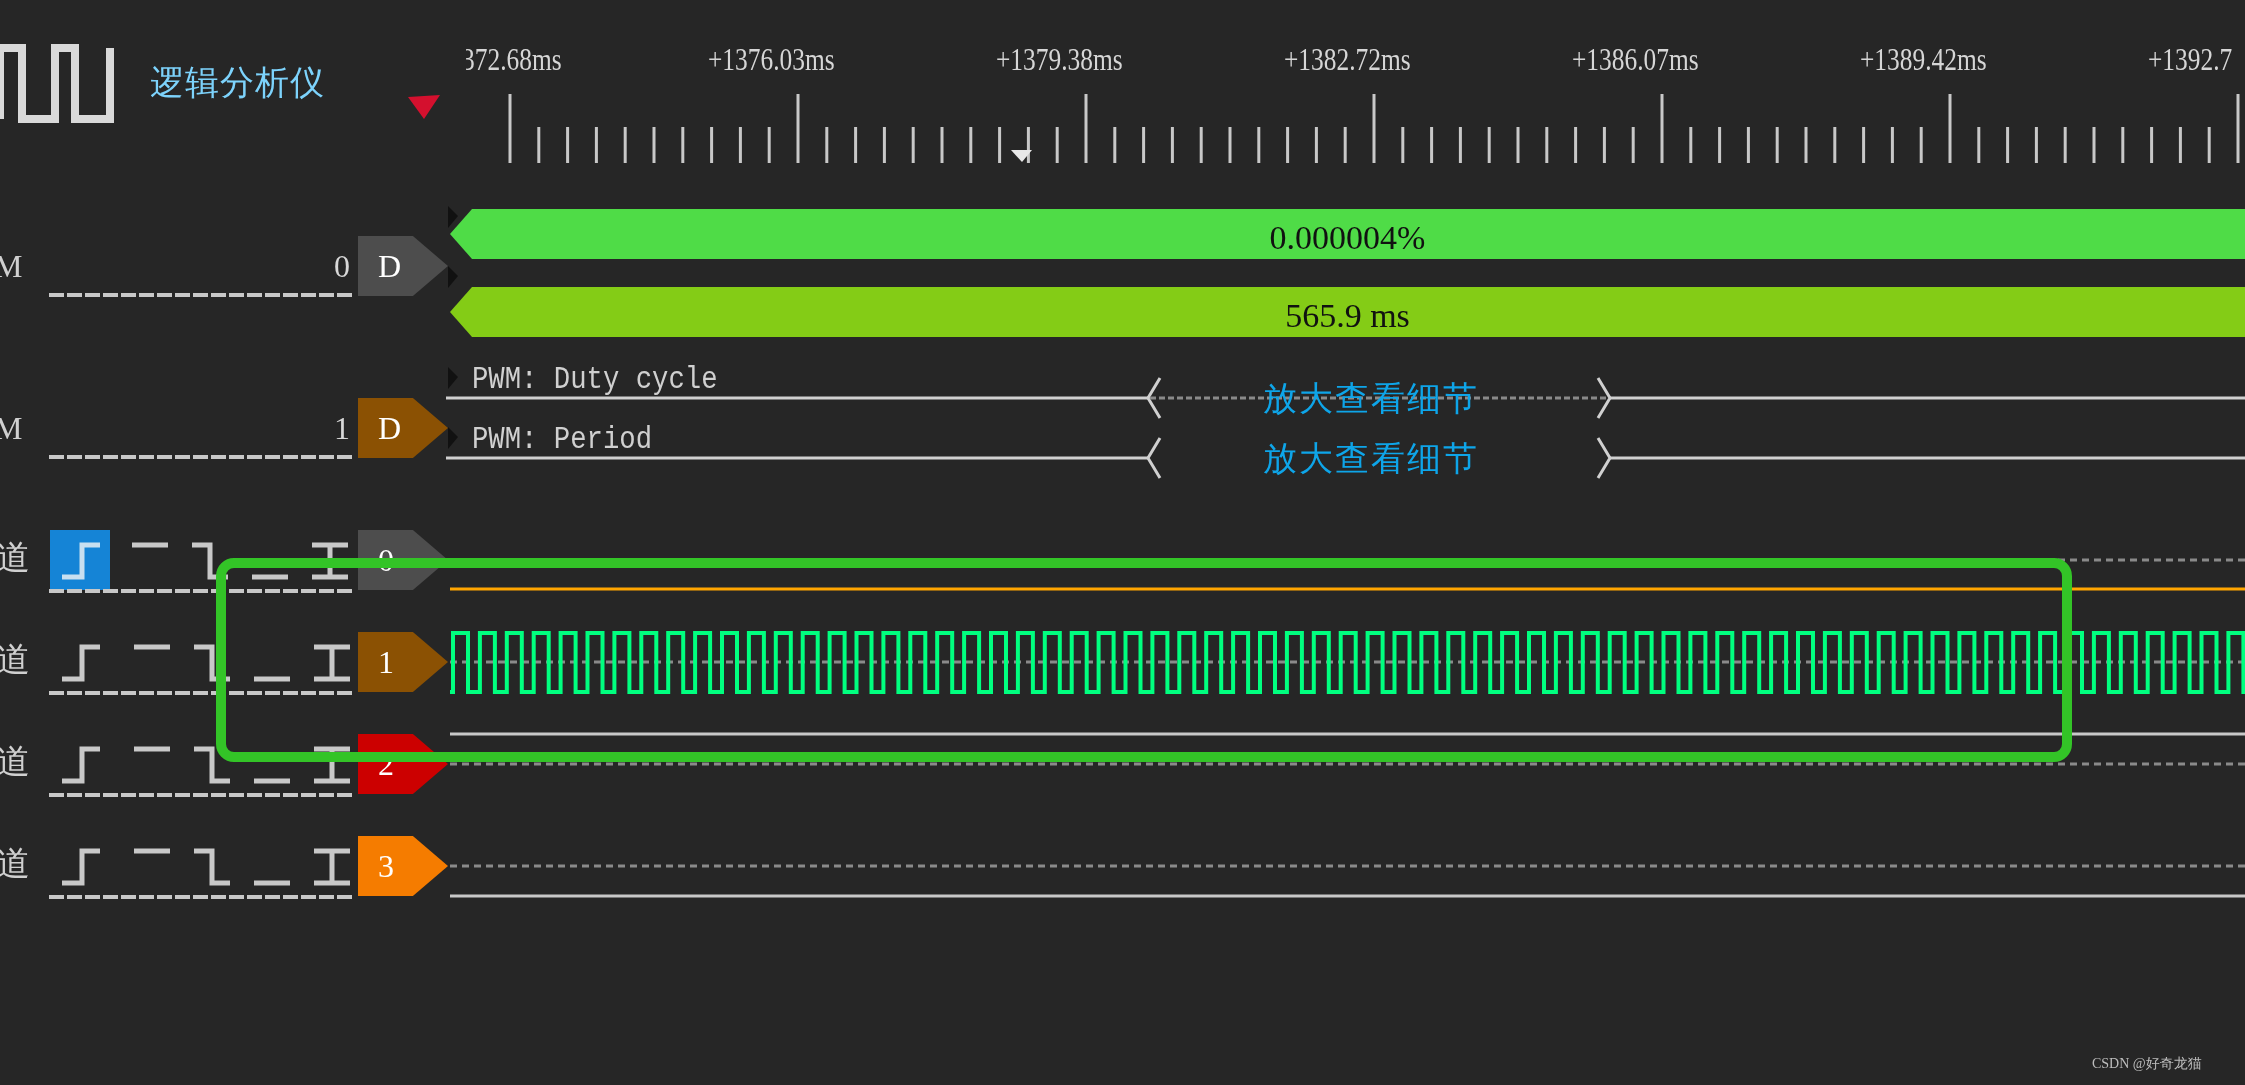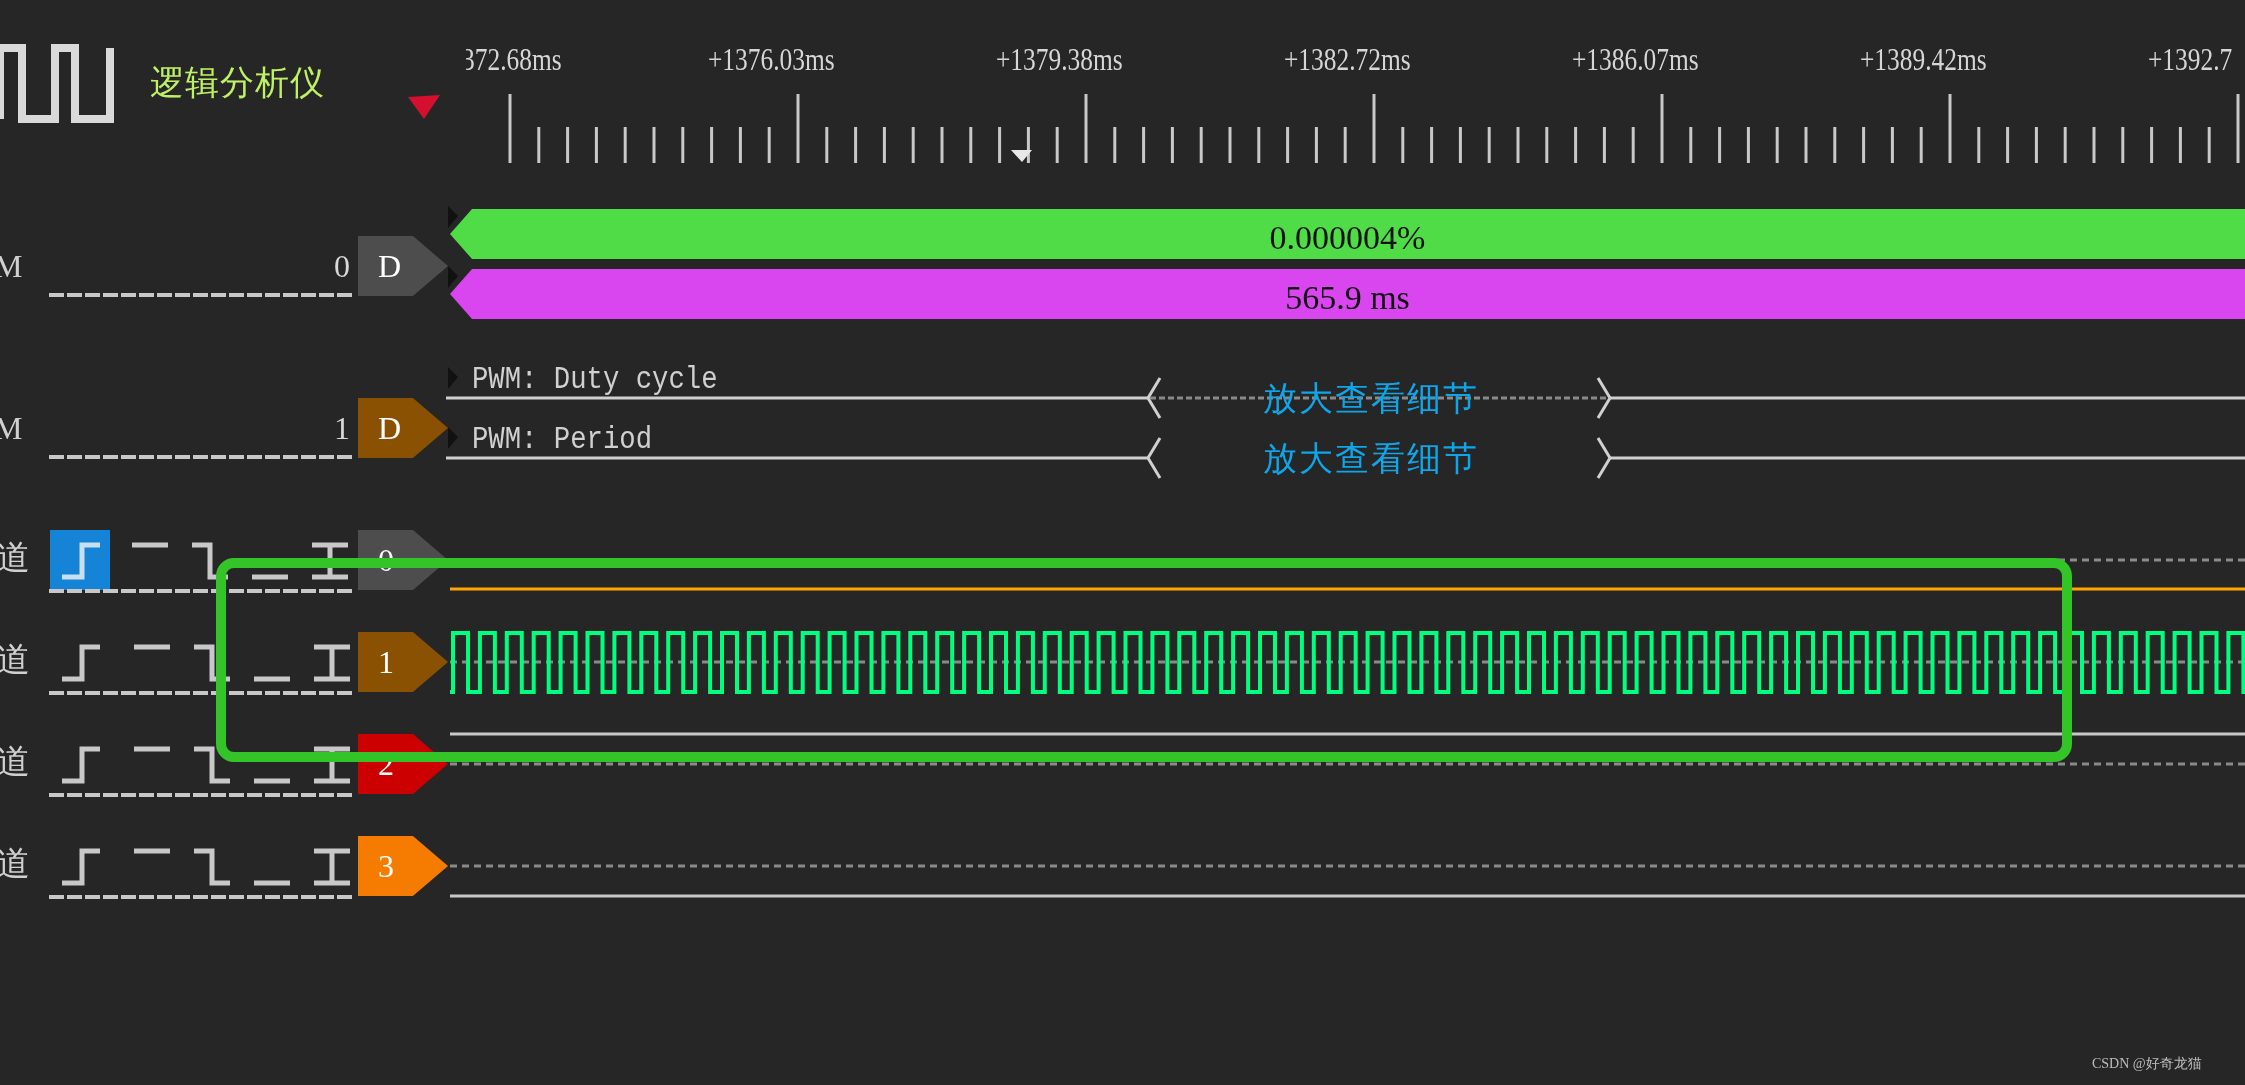--- a/index.html
+++ b/index.html
@@ -2,21 +2,21 @@
 <html><head>
 <meta charset="utf-8">
 <style>
   html, body { margin:0; padding:0; }
   body {
     width:2245px; height:1085px; overflow:hidden; position:relative;
     background:#262626; color:#d8d8d8;
     font-family:"Liberation Serif","DejaVu Serif",serif;
   }
   .abs { position:absolute; }
-  .logo-title { font-family:"DejaVu Sans",sans-serif; font-size:34px; color:#bef264; letter-spacing:1px; }
+  .logo-title { font-family:"DejaVu Sans",sans-serif; font-size:34px; color:#7dd3fc; letter-spacing:1px; }
   .ruler-label { font-family:"Liberation Serif",serif; font-size:31px; color:#d6d6d6; white-space:nowrap; transform:scaleX(0.82); transform-origin:left center; }
   .row-label { font-family:"Liberation Serif",serif; font-size:32px; color:#d0d0d0; white-space:nowrap; }
   .row-label.cjk { font-family:"DejaVu Sans",sans-serif; font-size:34px; }
   .idx { font-family:"Liberation Serif",serif; font-size:32px; color:#d8d8d8; text-align:right; width:40px; }
   .dashline { height:4px; background:repeating-linear-gradient(90deg,#c8c8c8 0 15px,transparent 15px 18px); }
   .tag { width:90px; height:60px; clip-path:polygon(0 0,61% 0,100% 50%,61% 100%,0 100%); font-family:"Liberation Serif",serif; font-size:32px; color:#fff; line-height:60px; text-indent:20px; }
   .decoder-bar { height:50px; clip-path:polygon(22px 0,100% 0,100% 100%,22px 100%,0 50%); color:#111; font-family:"Liberation Serif",serif; font-size:34px; text-align:center; line-height:57px; }
   .dec-label { font-family:"Liberation Mono",monospace; font-size:31px; color:#d0d0d0; transform:scaleX(0.88); transform-origin:left center; white-space:nowrap;}
   .zoom-hint { font-family:"DejaVu Sans",sans-serif; font-size:34px; color:#0ea5e9; letter-spacing:2px; white-space:nowrap; }
   .edge-btn { width:60px; height:60px; }
@@ -114,21 +114,21 @@
 
 <div class="abs row-label" style="left:-6px;top:248px;">M</div>
 <div class="abs idx" style="left:310px;top:248px;">0</div>
 <div class="abs dashline" style="left:49px;top:293px;width:303px;"></div>
 <div class="abs tag" style="left:358px;top:236px;background:#4d4d4d;">D</div>
 <svg style="left:448px;top:206px;" width="14" height="130">
   <polygon points="0,0 10,10 0,22" fill="#111"></polygon>
   <polygon points="0,60 10,70 0,82" fill="#111"></polygon>
 </svg>
 <div class="abs decoder-bar" style="left:450px;top:209px;width:1795px;background:#4fdc47;">0.000004%</div>
-<div class="abs decoder-bar" style="left:450px;top:269px;width:1795px;background:#d946ef;">565.9 ms</div>
+<div class="abs decoder-bar" style="left:450px;top:287px;width:1795px;background:#84cc16;">565.9 ms</div>
 
 <div class="abs row-label" style="left:-6px;top:410px;">M</div>
 <div class="abs idx" style="left:310px;top:410px;">1</div>
 <div class="abs dashline" style="left:49px;top:455px;width:303px;"></div>
 <div class="abs tag" style="left:358px;top:398px;background:#8b5103;">D</div>
 
 <svg style="left:448px;top:367px;" width="14" height="90">
   <polygon points="0,0 10,10 0,22" fill="#111"></polygon>
   <polygon points="0,60 10,70 0,82" fill="#111"></polygon>
 </svg>

